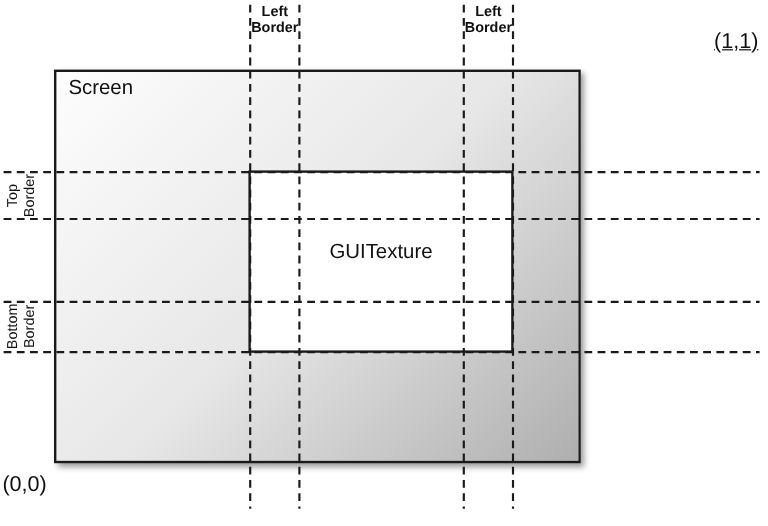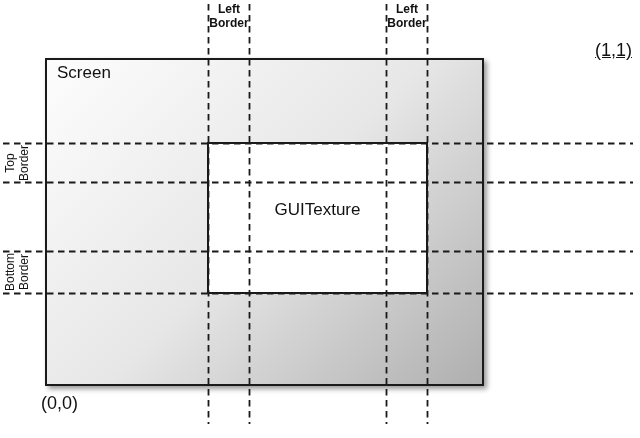--- a/index.html
+++ b/index.html
@@ -77,22 +77,22 @@
     text-align: center;
     white-space: nowrap;
   }
   .rot.top    { left: 17px; top: 163px; }
   .rot.bottom { left: 17px; top: 272px; }
   .coord {
     position: absolute;
     font-size: 18px;
     white-space: nowrap;
   }
-  .coord.tr { left: 595px; top: 40px; text-decoration: underline; }
-  .coord.bl { left: 2px;  top: 393px; margin-left: 39px; }
+  .coord.tr { left: 595px; top: 24px; text-decoration: underline; }
+  .coord.bl { left: 2px;  top: 393px; }
 </style>
 </head>
 <body>
 
 <div class="canvas">
 
   <div class="screen">
     <span class="screen-label">Screen</span>
   </div>
 

